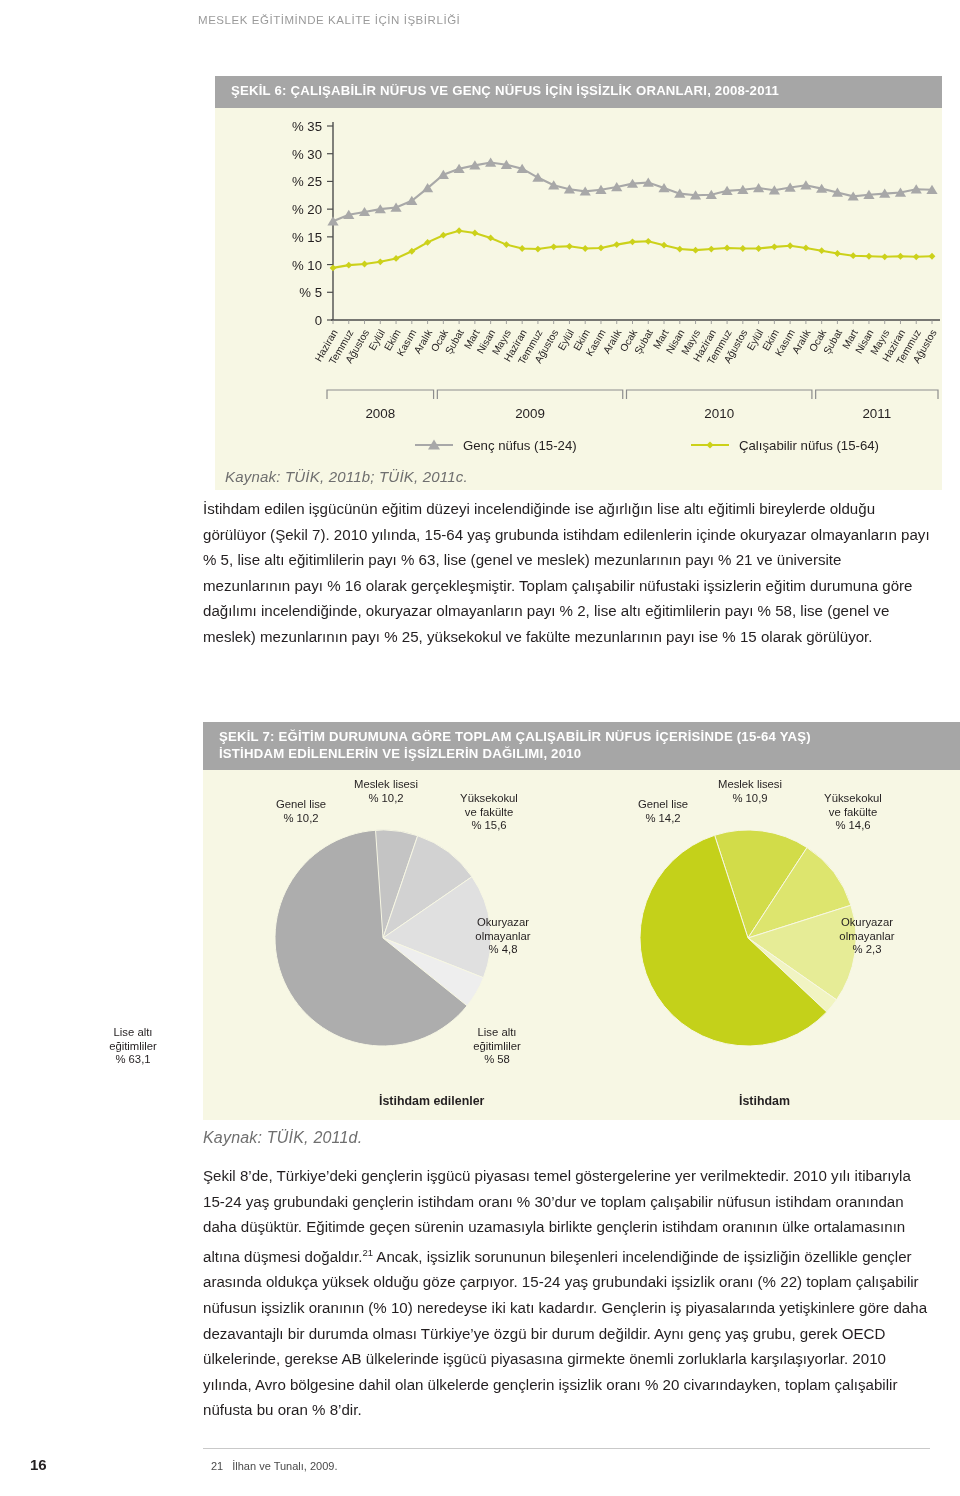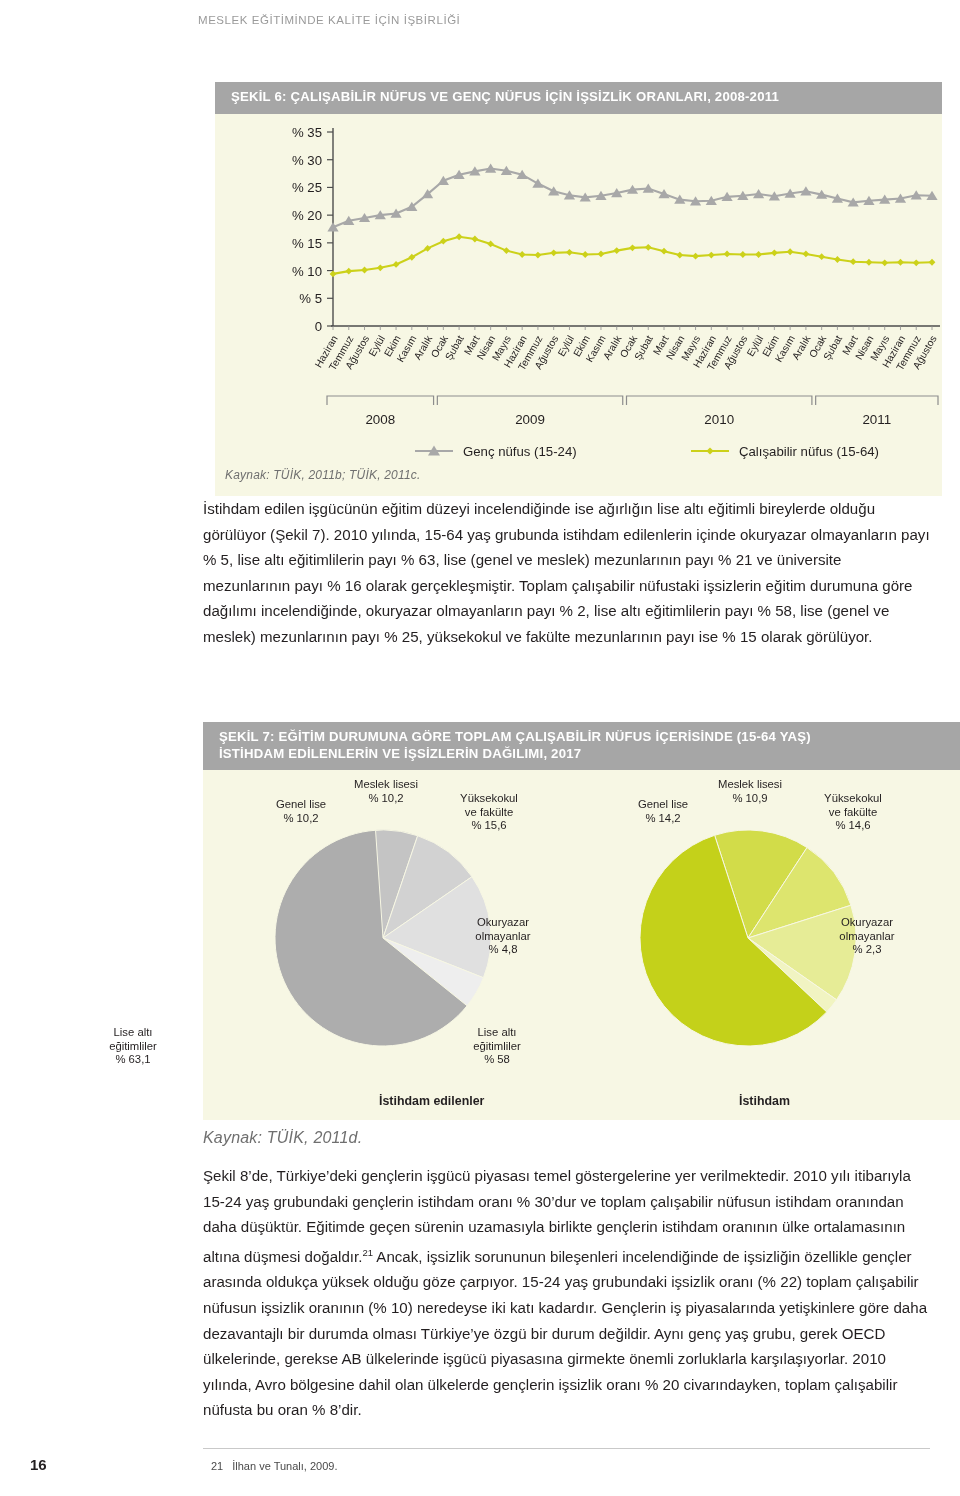--- a/index.html
+++ b/index.html
@@ -6,30 +6,30 @@
   body{
     width:960px;height:1496px;background:#ffffff;
     font-family:"Liberation Sans", sans-serif;color:#231f20;
     position:relative;overflow:hidden;
   }
   .running-head{
     position:absolute;left:198px;top:14px;
     font-size:11.5px;letter-spacing:.55px;font-weight:400;color:#9a9a9a;
   }
   
-  .fig6{position:absolute;left:203px;top:82px;width:727px;padding-left:12px;}
+  .fig6{position:absolute;left:203px;top:76px;width:727px;padding-left:12px;}
   .fig-bar{
     background:#a6a6a6;color:#ffffff;font-weight:700;font-size:13.2px;
     letter-spacing:.2px;padding:7px 0 8px 16px;line-height:1.25;
   }
   .fig-body{background:#f7f7e4;}
   .fig6-plot{position:relative;height:382px;}
   svg{display:block;}
   .fig6-cap{
-    position:absolute;left:203px;top:468px;font-size:12px;
+    position:absolute;left:203px;top:468px;font-size:15px;
     font-style:italic;color:#6f6f6f;letter-spacing:.2px;padding-left:22px;
   }
   
   .para{
     position:absolute;left:203px;width:727px;
     font-size:15.1px;line-height:25.6px;color:#231f20;text-align:left;
   }
   #para1{top:496px;}
   #para2{top:1163px;}
   sup{font-size:9.5px;vertical-align:super;}
@@ -265,21 +265,21 @@
     </div>
   </div>
 </div>
 <div class="fig6-cap">Kaynak: TÜİK, 2011b; TÜİK, 2011c.</div>
 
 <div class="para" id="para1">İstihdam edilen işgücünün eğitim düzeyi incelendiğinde ise ağırlığın lise altı eğitimli bireylerde olduğu görülüyor (Şekil 7). 2010 yılında, 15-64 yaş grubunda istihdam edilenlerin içinde okuryazar olmayanların payı % 5, lise altı eğitimlilerin payı % 63, lise (genel ve meslek) mezunlarının payı % 21 ve üniversite mezunlarının payı % 16 olarak gerçekleşmiştir. Toplam çalışabilir nüfustaki işsizlerin eğitim durumuna göre dağılımı incelendiğinde, okuryazar olmayanların payı % 2, lise altı eğitimlilerin payı % 58, lise (genel ve meslek) mezunlarının payı % 25, yüksekokul ve fakülte mezunlarının payı ise % 15 olarak görülüyor.</div>
 
 <div class="fig7">
   <div class="fig-bar">
     <span>ŞEKİL 7: EĞİTİM DURUMUNA GÖRE TOPLAM ÇALIŞABİLİR NÜFUS İÇERİSİNDE (15-64 YAŞ)</span><br>
-    <span>İSTİHDAM EDİLENLERİN VE İŞSİZLERİN DAĞILIMI, 2017</span>
+    <span>İSTİHDAM EDİLENLERİN VE İŞSİZLERİN DAĞILIMI, 2010</span>
   </div>
   <div class="fig7-body">
     <svg id="pies" width="727" height="350" viewBox="0 0 727 350">
         <path d="M180,168 L146.6261646075057,65.2858962401234 A108,108 0 0 1 214.66190985917865,65.71338306056762 Z" fill="#c4c4c4" stroke="#f7f7e4" stroke-width="1"></path>
         <path d="M180,168 L214.66190985917865,65.71338306056762 A108,108 0 0 1 268.9415205438702,106.7349534943103 Z" fill="#d2d2d2" stroke="#f7f7e4" stroke-width="1"></path>
         <path d="M180,168 L268.9415205438702,106.7349534943103 A108,108 0 0 1 280.41586047593114,207.7574516899452 Z" fill="#e0e0e0" stroke="#f7f7e4" stroke-width="1"></path>
         <path d="M180,168 L280.41586047593114,207.7574516899452 A108,108 0 0 1 264.07392856923855,235.79066701939564 Z" fill="#eeeeee" stroke="#f7f7e4" stroke-width="1"></path>
         <path d="M180,168 L264.07392856923855,235.79066701939564 A108,108 0 1 1 172.54151722284405,60.25784931298769 Z" fill="#adadad" stroke="#f7f7e4" stroke-width="1"></path>
         <path d="M545,168 L511.6261646075057,65.2858962401234 A108,108 0 0 1 604.0105894473011,77.5469716754487 Z" fill="#d2dc49" stroke="#f7f7e4" stroke-width="1"></path>
         <path d="M545,168 L604.0105894473011,77.5469716754487 A108,108 0 0 1 647.9217688838596,135.2721908796604 Z" fill="#dde56e" stroke="#f7f7e4" stroke-width="1"></path>

